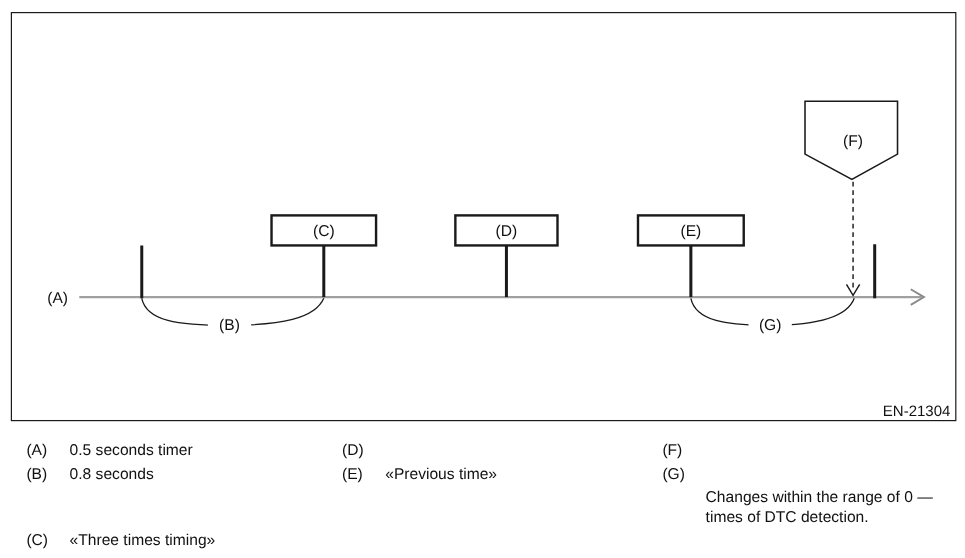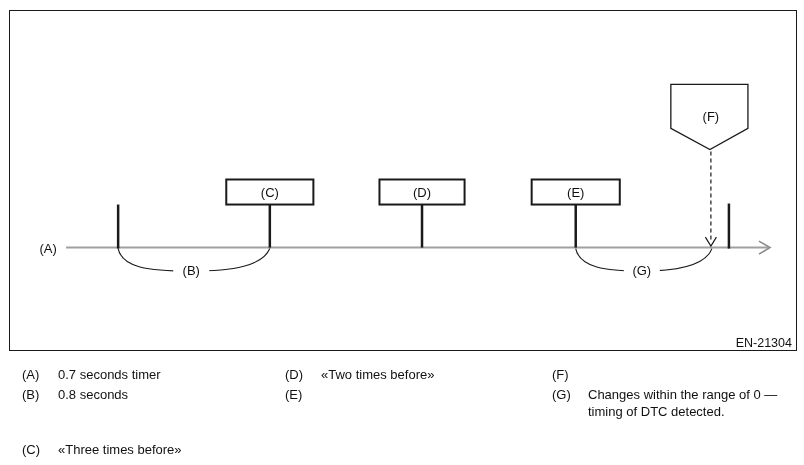--- a/index.html
+++ b/index.html
@@ -48,21 +48,21 @@
     font-size: 13px;
     line-height: 17px;
     white-space: nowrap;
   }
   .legend-row .k {
     display: inline-block;
     width: 36px;
     flex: 0 0 36px;
   }
   .legend-row .t { white-space: nowrap; }
-  .legend-row .t.multi { white-space: normal; width: 212px; }
+  .legend-row .t.multi { white-space: normal; width: 212px; margin-top: 19px; }
 </style>
 </head>
 <body>
 
 <div class="stage">
 
   <div class="diagram-frame">
     <svg viewBox="0 0 785 338">
 
       <line x1="56" y1="236" x2="757" y2="236" stroke="#a0a0a0" stroke-width="2"></line>
@@ -98,43 +98,43 @@
       <path d="M565,237 C569,256 595,259.5 631,259.5 C670,259.5 695,253 701,237" fill="none" stroke="#1a1a1a" stroke-width="1.1"></path>
       <rect x="613" y="251" width="36" height="15" fill="#ffffff" stroke="none"></rect>
       <text x="631" y="263" text-anchor="middle">(G)</text>
 
       <text x="781" y="335" text-anchor="end" class="ref">EN-21304</text>
     </svg>
   </div>
 
   <div class="legend-row" style="left:22px; top:366px;">
     <span class="k">(A)</span>
-    <span class="t">0.7 seconds timer</span>
+    <span class="t">0.5 seconds timer</span>
   </div>
   <div class="legend-row" style="left:22px; top:386px;">
     <span class="k">(B)</span>
     <span class="t">0.8 seconds</span>
   </div>
   <div class="legend-row" style="left:22px; top:441px;">
     <span class="k">(C)</span>
-    <span class="t">«Three times before»</span>
+    <span class="t">«Three times timing»</span>
   </div>
 
   <div class="legend-row" style="left:285px; top:366px;">
     <span class="k">(D)</span>
-    <span class="t">«Two times before»</span>
   </div>
   <div class="legend-row" style="left:285px; top:386px;">
     <span class="k">(E)</span>
+    <span class="t">«Previous time»</span>
   </div>
 
   <div class="legend-row" style="left:552px; top:366px;">
     <span class="k">(F)</span>
   </div>
   <div class="legend-row" style="left:552px; top:386px;">
     <span class="k">(G)</span>
     <span class="t multi">
       <div>Changes within the range of 0 —</div>
-      <div>timing of DTC detected.</div>
+      <div>times of DTC detection.</div>
     </span>
   </div>
 
 </div>
 
 </body></html>

